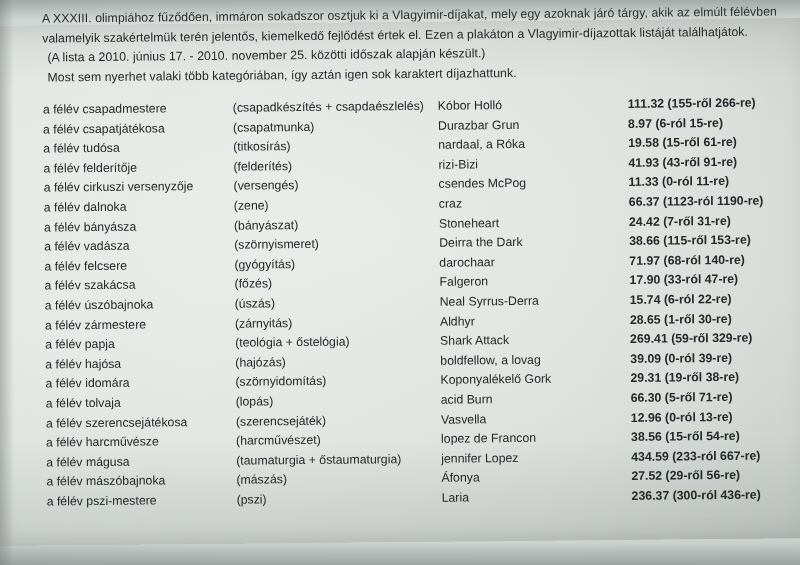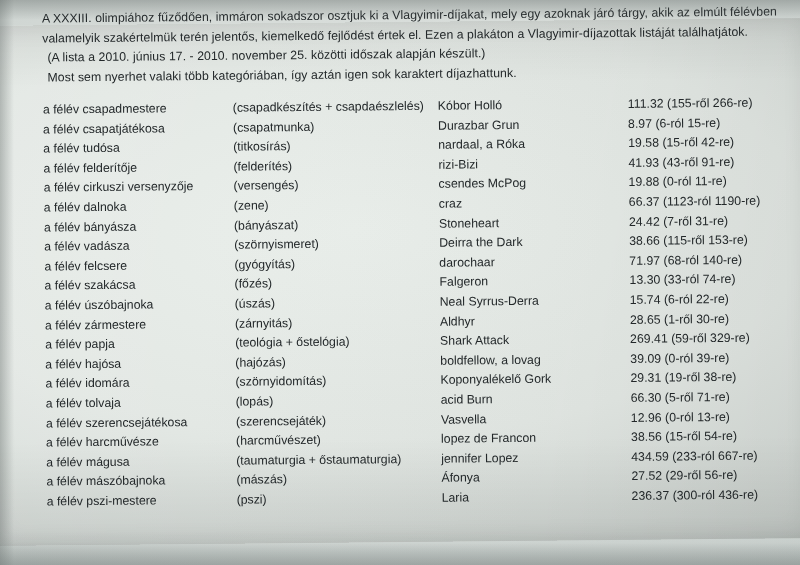--- a/index.html
+++ b/index.html
@@ -82,21 +82,21 @@
   table.listing td {
     padding: 0 0 0 0;
     height: 19.6px;
     line-height: 19.6px;
     vertical-align: baseline;
     white-space: nowrap;
   }
   td.c-cat { width: 190px; }
   td.c-task { width: 205px; }
   td.c-name { width: 190px; }
-  td.c-score { width: 145px; }
+  td.c-score { width: 145px; font-weight: bold; }
   
   .smudge {
     position: absolute;
     left: 0;
     right: 0;
     bottom: 0;
     height: 34px;
     background: linear-gradient(180deg, rgba(150,158,156,0.0) 0%, rgba(140,150,148,0.22) 100%);
     pointer-events: none;
   }
@@ -148,33 +148,33 @@
           <tr>
             <td class="c-cat">a félév csapatjátékosa</td>
             <td class="c-task">(csapatmunka)</td>
             <td class="c-name">Durazbar Grun</td>
             <td class="c-score">8.97 (6-ról 15-re)</td>
           </tr>
           <tr>
             <td class="c-cat">a félév tudósa</td>
             <td class="c-task">(titkosírás)</td>
             <td class="c-name">nardaal, a Róka</td>
-            <td class="c-score">19.58 (15-ről 42-re)</td>
+            <td class="c-score">19.58 (15-ről 61-re)</td>
           </tr>
           <tr>
             <td class="c-cat">a félév felderítője</td>
             <td class="c-task">(felderítés)</td>
             <td class="c-name">rizi-Bizi</td>
             <td class="c-score">41.93 (43-ről 91-re)</td>
           </tr>
           <tr>
             <td class="c-cat">a félév cirkuszi versenyzője</td>
             <td class="c-task">(versengés)</td>
             <td class="c-name">csendes McPog</td>
-            <td class="c-score">19.88 (0-ról 11-re)</td>
+            <td class="c-score">11.33 (0-ról 11-re)</td>
           </tr>
           <tr>
             <td class="c-cat">a félév dalnoka</td>
             <td class="c-task">(zene)</td>
             <td class="c-name">craz</td>
             <td class="c-score">66.37 (1123-ról 1190-re)</td>
           </tr>
           <tr>
             <td class="c-cat">a félév bányásza</td>
             <td class="c-task">(bányászat)</td>
@@ -190,21 +190,21 @@
           <tr>
             <td class="c-cat">a félév felcsere</td>
             <td class="c-task">(gyógyítás)</td>
             <td class="c-name">darochaar</td>
             <td class="c-score">71.97 (68-ról 140-re)</td>
           </tr>
           <tr>
             <td class="c-cat">a félév szakácsa</td>
             <td class="c-task">(főzés)</td>
             <td class="c-name">Falgeron</td>
-            <td class="c-score">13.30 (33-ról 74-re)</td>
+            <td class="c-score">17.90 (33-ról 47-re)</td>
           </tr>
           <tr>
             <td class="c-cat">a félév úszóbajnoka</td>
             <td class="c-task">(úszás)</td>
             <td class="c-name">Neal Syrrus-Derra</td>
             <td class="c-score">15.74 (6-ról 22-re)</td>
           </tr>
           <tr>
             <td class="c-cat">a félév zármestere</td>
             <td class="c-task">(zárnyitás)</td>

